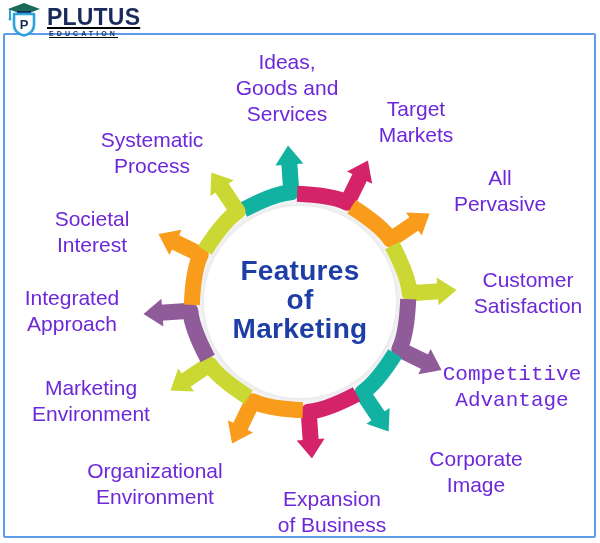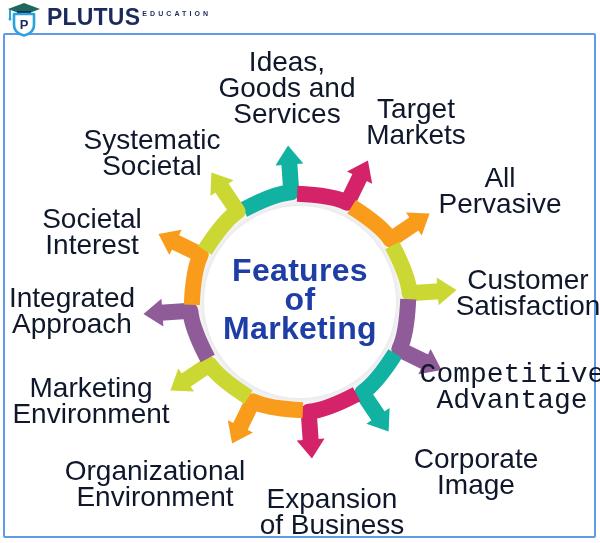--- a/index.html
+++ b/index.html
@@ -12,41 +12,41 @@
   .frame{
     position:absolute;left:3px;top:33px;width:593px;height:505px;
     border:2px solid #5f9bea;border-radius:2px;box-sizing:border-box;
     background:transparent;
   }
   
   .logo{
     position:absolute;left:5px;top:1px;display:flex;align-items:flex-start;
     z-index:30;
   }
-  .logo-text{display:flex;flex-direction:row;margin-left:4px;margin-top:6px;}
+  .logo-text{display:flex;flex-direction:column;margin-left:4px;margin-top:6px;text-decoration:underline;}
   .brand{
     font-weight:bold;font-size:23px;line-height:20px;color:#1b2a5c;
     letter-spacing:0.2px;
   }
   .tagline{
     font-weight:bold;font-size:7px;color:#1b2a5c;letter-spacing:3.1px;
     margin-top:3px;margin-left:2px;
   }
   
   svg.wheel{position:absolute;left:0;top:0;z-index:5;}
   .label{
     position:absolute;transform:translate(-50%,-50%);
     text-align:center;white-space:pre-line;
-    font-size:28px;line-height:26px;font-weight:500;color:#0f172a;
+    font-size:21px;line-height:26px;font-weight:500;color:#6d28d9;
     z-index:10;
   }
   .title{
     position:absolute;left:300px;top:299px;transform:translate(-50%,-50%);
     text-align:center;white-space:pre-line;
-    font-size:32px;line-height:29px;font-weight:bold;color:#1e3ea6;
+    font-size:28px;line-height:29px;font-weight:bold;color:#1e3ea6;
     letter-spacing:0.3px;z-index:12;
   }
 </style>
 </head>
 <body>
 
 <div class="frame"></div>
 
 <div class="logo">
   <svg width="38" height="36" viewBox="0 0 38 36">
@@ -138,18 +138,18 @@
 of Business</div>
     <div class="label" style="left: 155px; top: 484px;">Organizational
 Environment</div>
     <div class="label" style="left: 91px; top: 401px;">Marketing
 Environment</div>
     <div class="label" style="left: 72px; top: 311px;">Integrated
 Approach</div>
     <div class="label" style="left: 92px; top: 232px;">Societal
 Interest</div>
     <div class="label" style="left: 152px; top: 153px;">Systematic
-Societal</div>
+Process</div>
   </div>
 
 <div class="title">Features
 of
 Marketing</div>
 
 </body></html>

